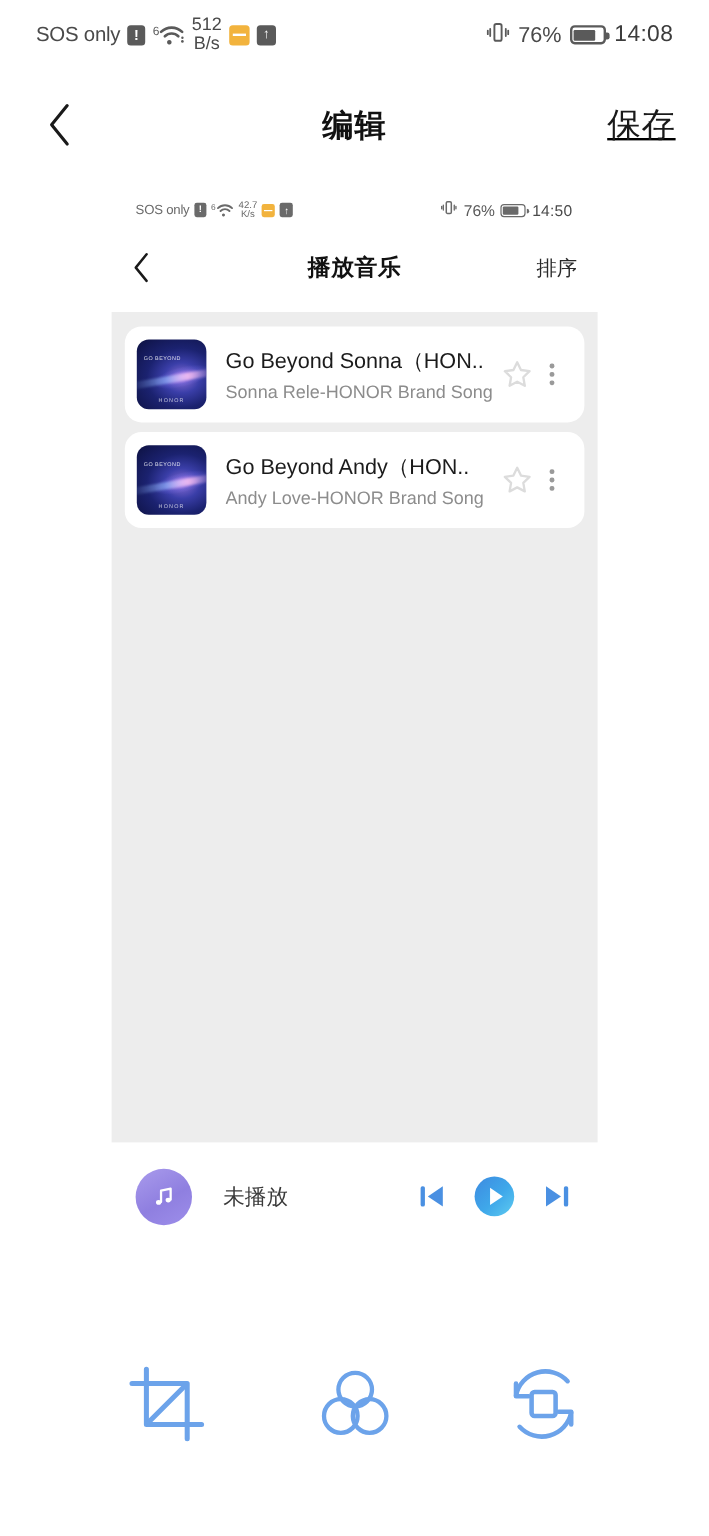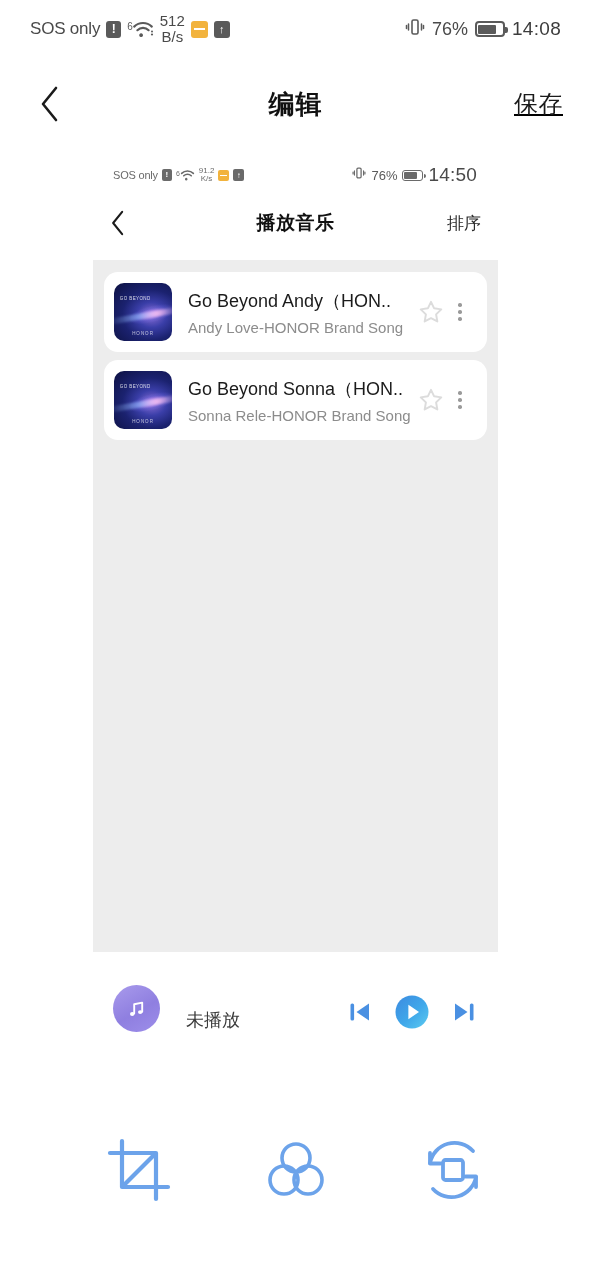--- a/index.html
+++ b/index.html
@@ -122,21 +122,21 @@
     font-size: 26px;
     font-weight: bold;
     color: #111;
     letter-spacing: 1px;
     position: absolute;
     left: 0; right: 0;
     text-align: center;
     pointer-events: none;
   }
   .save-btn {
-    font-size: 24px;
+    font-size: 28px;
     color: #1a1a1a;
     letter-spacing: 0.5px;
     cursor: pointer;
     z-index: 2;
   }
 
   
   .inner-shot {
     position: absolute;
     top: 155px;
@@ -161,21 +161,21 @@
     display: flex; align-items: center; justify-content: center; line-height: 1;
   }
   .is-wifi { display:flex; align-items:flex-start; }
   .is-wifi .g { font-size: 7px; color: #6a6a6a; margin-top:1px;}
   .is-speed { font-size: 8px; color: #6a6a6a; line-height: 1.05; text-align: center; }
   .is-yellow { width: 11px; height: 11px; background: #f2b33d; border-radius: 2px; position: relative;}
   .is-yellow::after { content:""; position:absolute; left:2px; top:5px; width:7px; height:1.5px; background:#fff;}
   .is-up { width: 11px; height: 12px; background: #6a6a6a; border-radius: 2px;
     color:#fff; font-size:8px; display:flex; align-items:center; justify-content:center;}
   .is-pct { font-size: 13px; color: #5a5a5a; }
-  .is-time { font-size: 19px; color: #4a4a4a; letter-spacing: 0.2px;}
+  .is-time { font-size: 13px; color: #4a4a4a; letter-spacing: 0.2px;}
   .is-batt-shell {
     width: 21px; height: 11px; border: 1.5px solid #6a6a6a; border-radius: 3px;
     position: relative; display:flex; align-items:center; padding:1px; box-sizing:border-box;
   }
   .is-batt-shell::after {
     content:""; position:absolute; right:-4px; top:3px; width:2.5px; height:4px;
     background:#6a6a6a; border-radius: 0 2px 2px 0;
   }
   .is-batt-fill { height:100%; background:#6a6a6a; border-radius:1px; }
 
@@ -269,21 +269,21 @@
     cursor: pointer;
   }
   .dots-btn i { width: 3.5px; height: 3.5px; border-radius: 50%; background: #9a9a9a; display: block;}
 
   
   .player-bar {
     position: absolute;
     top: 962px; left: 93px;
     width: 405px; height: 70px;
     display: flex;
-    align-items: flex-end;
+    align-items: center;
     padding: 0 18px 0 20px;
     box-sizing: border-box;
   }
   .note-circle {
     width: 47px; height: 47px; border-radius: 50%;
     background: linear-gradient(150deg, #a99bec 0%, #8f7fe0 55%, #9d8eea 100%);
     display: flex; align-items: center; justify-content: center;
     flex: 0 0 auto;
     cursor: pointer;
   }
@@ -370,21 +370,21 @@
       <span class="is-warn">!</span>
       <span class="is-wifi">
         <span class="g">6</span>
         <svg width="15" height="12" viewBox="0 0 22 18">
             <path d="M11 15.2a1.9 1.9 0 1 0 0 .01z" fill="#6a6a6a"></path>
             <path d="M5.4 10.2a8 8 0 0 1 11.2 0" stroke="#6a6a6a" stroke-width="2.4" fill="none" stroke-linecap="round"></path>
             <path d="M2.2 6.6a12.6 12.6 0 0 1 17.6 0" stroke="#6a6a6a" stroke-width="2.4" fill="none" stroke-linecap="round"></path>
           </svg>
       </span>
       <span class="is-speed">
-        <span style="display:block">91.2</span>
+        <span style="display:block">42.7</span>
         <span style="display:block">K/s</span>
       </span>
       <span class="is-yellow"></span>
       <span class="is-up">↑</span>
     </div>
     <div class="is-right">
       <span>
         <svg width="14" height="14" viewBox="0 0 20 20">
             <rect x="7" y="3" width="6" height="14" rx="1.6" stroke="#6a6a6a" stroke-width="1.8" fill="none"></rect>
             <path d="M3.5 7v6M1.5 8.5v3M16.5 7v6M18.5 8.5v3" stroke="#6a6a6a" stroke-width="1.6" stroke-linecap="round"></path>
@@ -412,22 +412,22 @@
 <div class="list-panel">
 
   <div class="song-card">
     <div class="album-art">
       <div class="glow"></div>
       <div class="beam"></div>
       <div class="t1">GO BEYOND</div>
       <div class="t2">HONOR</div>
     </div>
     <div class="song-meta">
-      <div class="song-title">Go Beyond Andy（HON..</div>
-      <div class="song-artist">Andy Love-HONOR Brand Song</div>
+      <div class="song-title">Go Beyond Sonna（HON..</div>
+      <div class="song-artist">Sonna Rele-HONOR Brand Song</div>
     </div>
     <div class="star-btn">
       <svg width="26" height="26" viewBox="0 0 24 24">
           <path d="M12 2.6l2.9 6 6.6.95-4.8 4.65 1.14 6.55L12 17.65 6.16 20.75 7.3 14.2 2.5 9.55l6.6-.95z" fill="none" stroke="#dcdcdc" stroke-width="1.8" stroke-linejoin="round"></path>
         </svg>
     </div>
     <div class="dots-btn">
       <i></i>
       <i></i>
       <i></i>
@@ -435,22 +435,22 @@
   </div>
 
   <div class="song-card">
     <div class="album-art">
       <div class="glow"></div>
       <div class="beam"></div>
       <div class="t1">GO BEYOND</div>
       <div class="t2">HONOR</div>
     </div>
     <div class="song-meta">
-      <div class="song-title">Go Beyond Sonna（HON..</div>
-      <div class="song-artist">Sonna Rele-HONOR Brand Song</div>
+      <div class="song-title">Go Beyond Andy（HON..</div>
+      <div class="song-artist">Andy Love-HONOR Brand Song</div>
     </div>
     <div class="star-btn">
       <svg width="26" height="26" viewBox="0 0 24 24">
           <path d="M12 2.6l2.9 6 6.6.95-4.8 4.65 1.14 6.55L12 17.65 6.16 20.75 7.3 14.2 2.5 9.55l6.6-.95z" fill="none" stroke="#dcdcdc" stroke-width="1.8" stroke-linejoin="round"></path>
         </svg>
     </div>
     <div class="dots-btn">
       <i></i>
       <i></i>
       <i></i>

